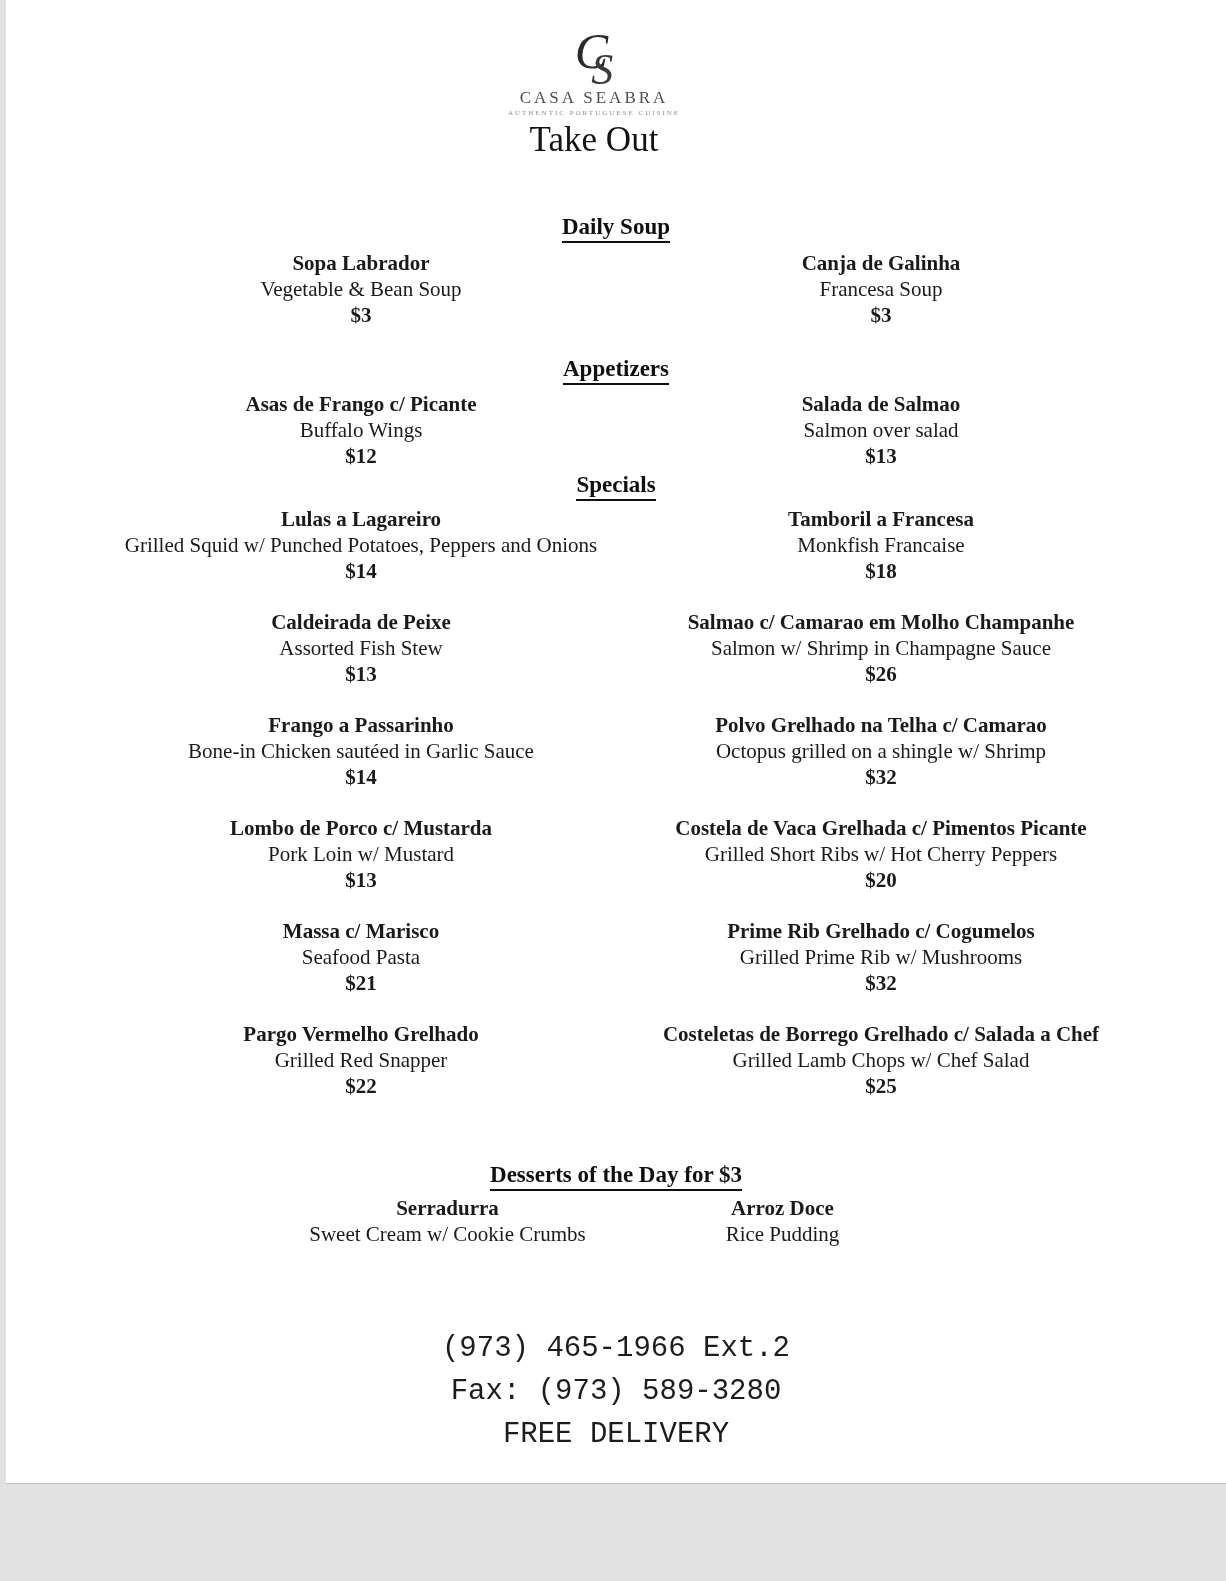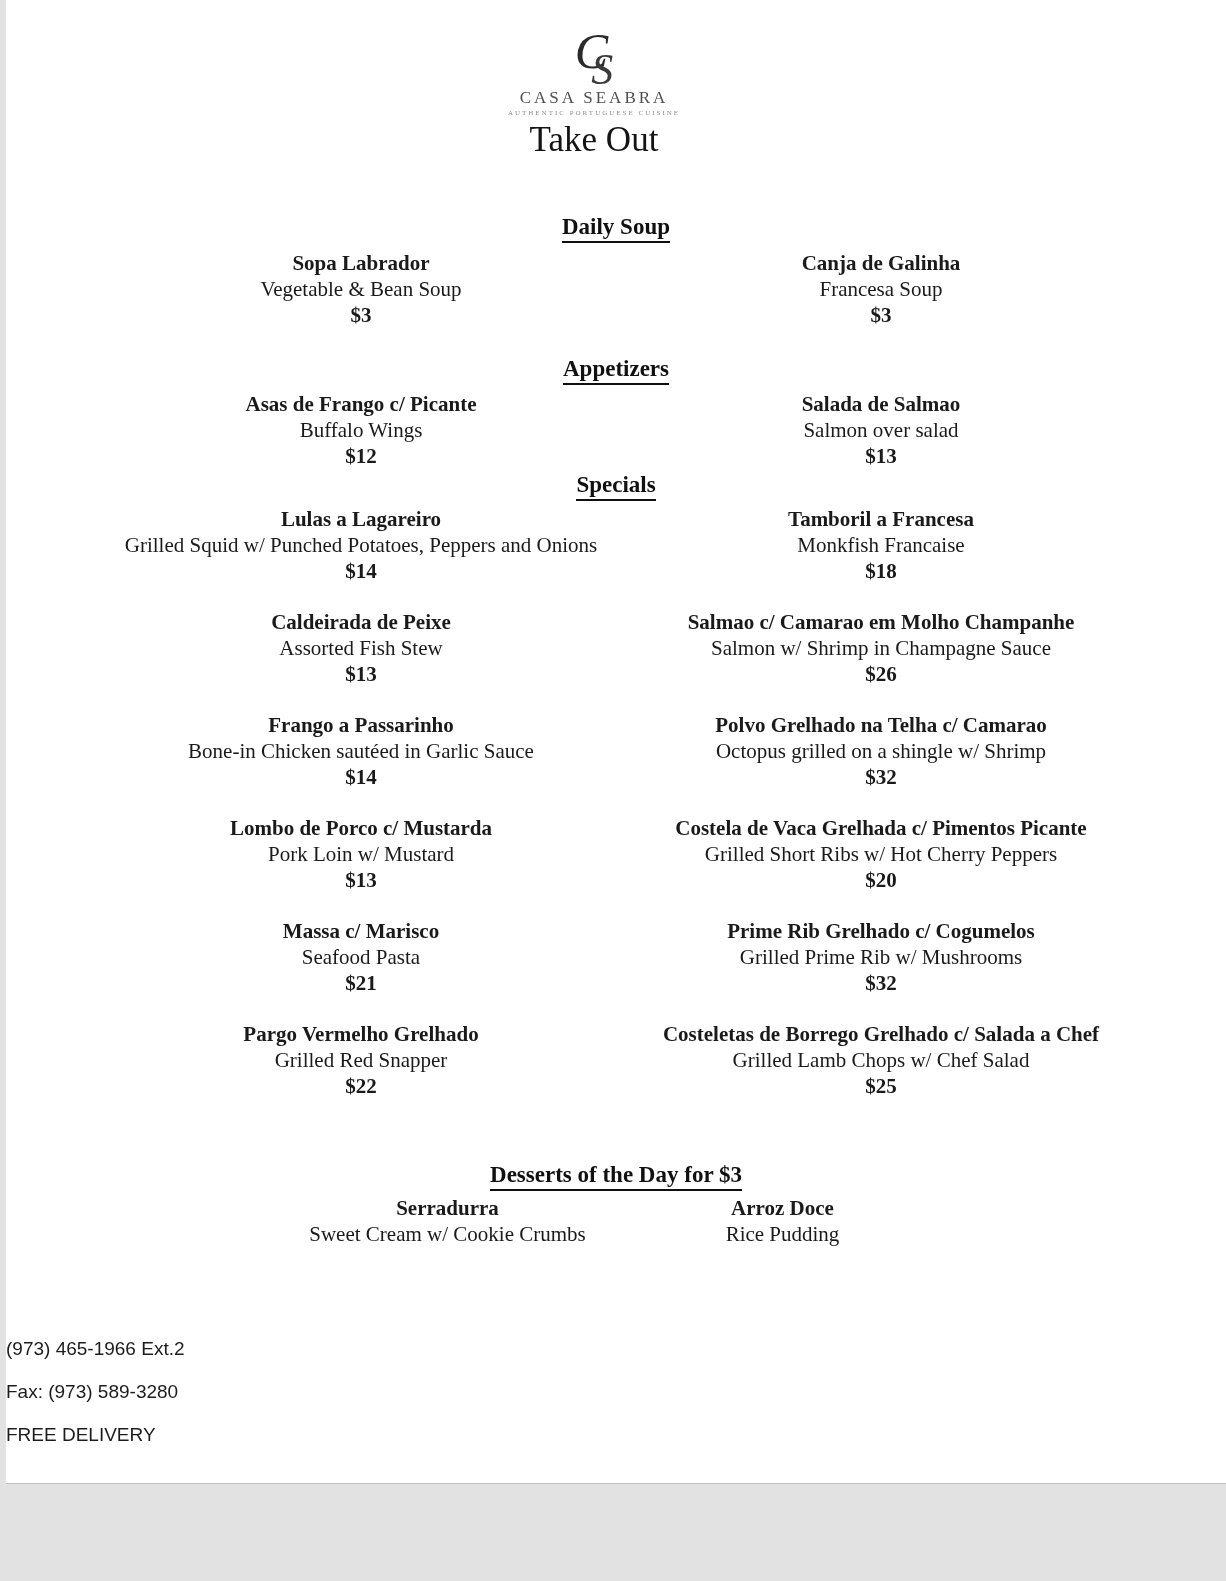--- a/index.html
+++ b/index.html
@@ -108,22 +108,23 @@
   .desserts-row {
     display: grid;
     grid-template-columns: 1fr 1fr;
     width: 670px;
     margin: 4px 0 0 274px;
     text-align: center;
   }
   
   .contact {
     margin-top: 80px;
-    font-family: Liberation Sans, sans-serif;
-    font-size: 19px;
+    text-align: center;
+    font-family: Liberation Mono, monospace;
+    font-size: 29px;
     line-height: 43px;
     color: #1c1c1c;
   }
 </style>
 </head>
 <body>
 
 <div class="viewer">
   <div class="page">
 

